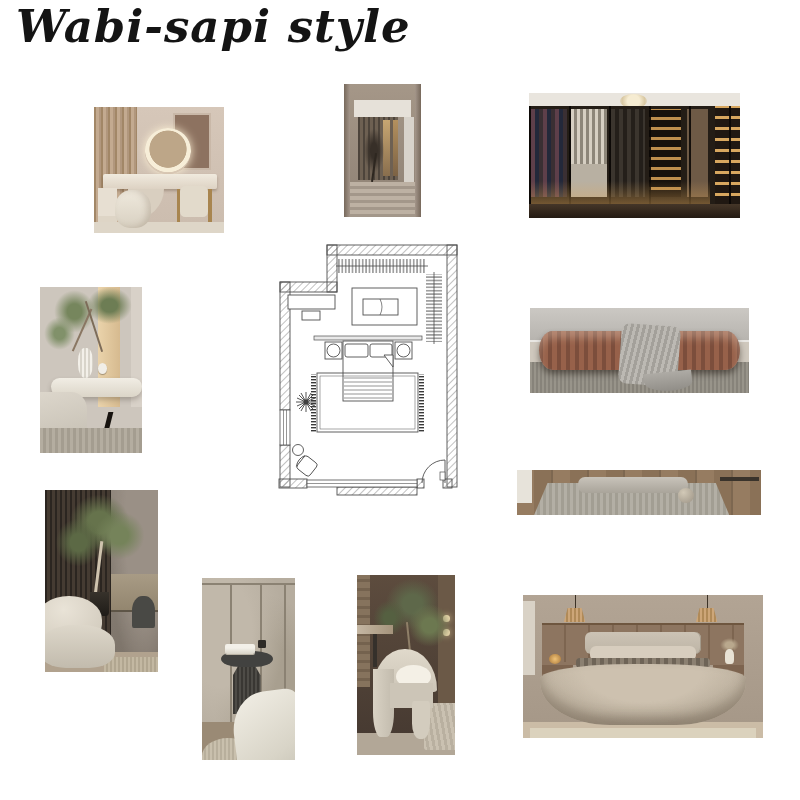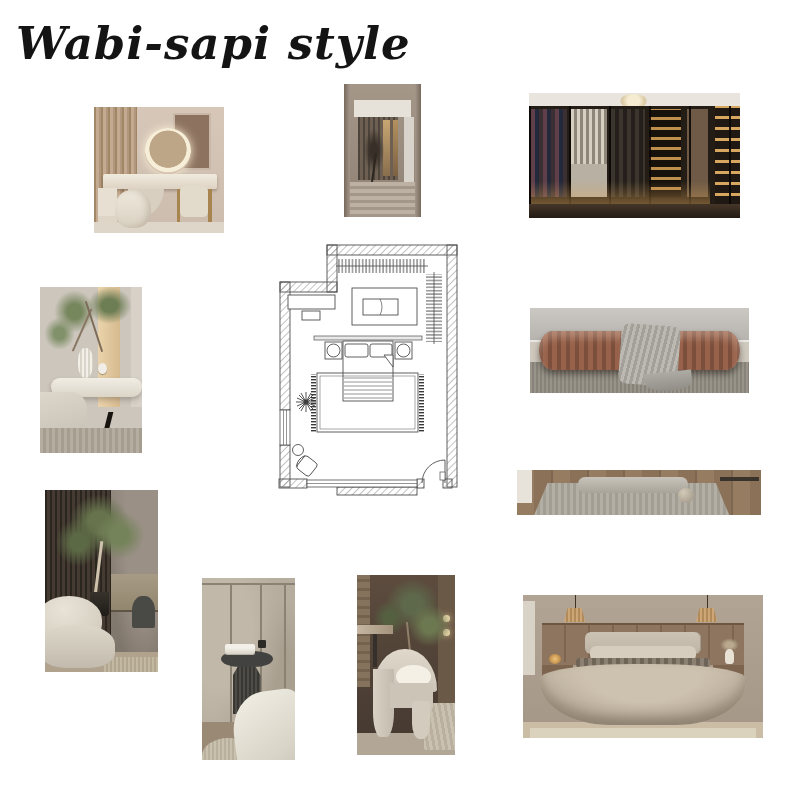--- a/index.html
+++ b/index.html
@@ -1,18 +1,18 @@
 <!DOCTYPE html>
 <html><head>
 <meta charset="utf-8">
 <style>
   html,body{margin:0;padding:0;background:#fff;}
   .board{position:relative;width:800px;height:800px;background:#ffffff;overflow:hidden;
          font-family:"Liberation Sans",sans-serif;}
-  .title{position:absolute;left:16px;top:17px;margin:0;font-family:"DejaVu Serif",serif;
+  .title{position:absolute;left:16px;top:0px;margin:0;font-family:"DejaVu Serif",serif;
          font-style:italic;font-weight:700;font-size:45px;color:#141414;letter-spacing:1px;
          white-space:nowrap;}
   .photo{position:absolute;overflow:hidden;background:#cfc8bd;margin:0;padding:0;}
   .photo div{position:absolute;}
 
   
   .vanity{left:94px;top:107px;width:130px;height:126px;}
   .v-wall{inset:0;background:linear-gradient(180deg,#d6c7b9,#cbbcae);}
   .v-slats{left:0;top:0;width:33%;height:100%;background:repeating-linear-gradient(90deg,#a28767 0 2px,#c3aa90 2px 5px,#b1977d 5px 7px);}
   .v-door{right:10%;top:5%;width:26%;height:42%;background:#8d7260;border:2px solid #c9b8a8;}

